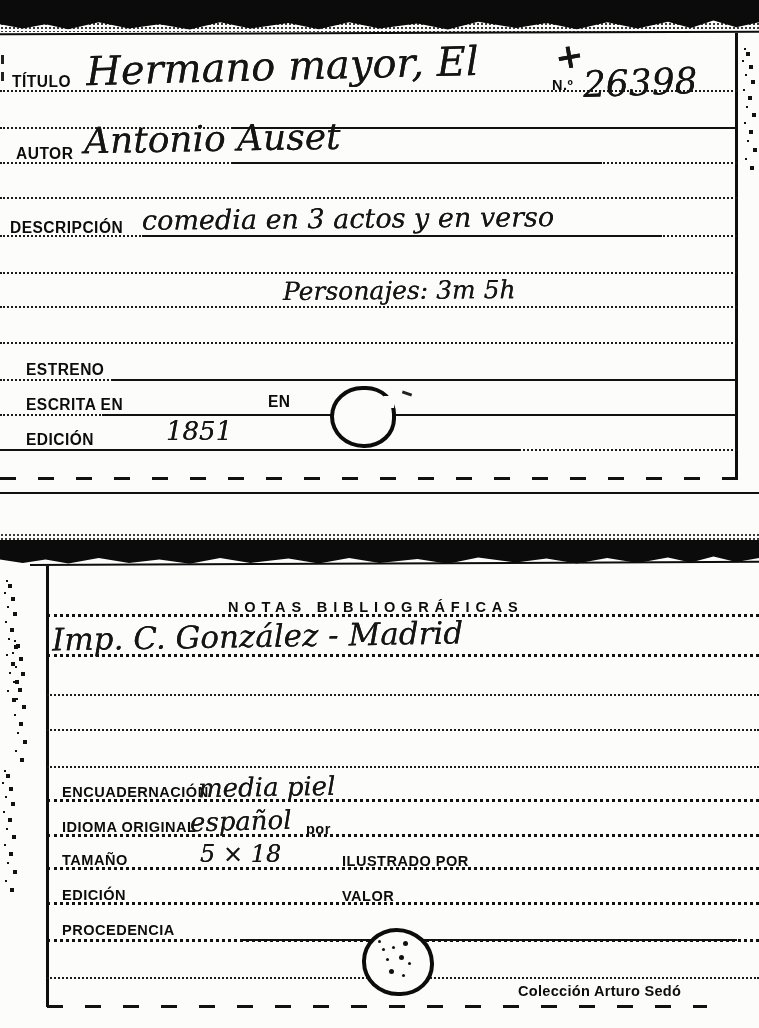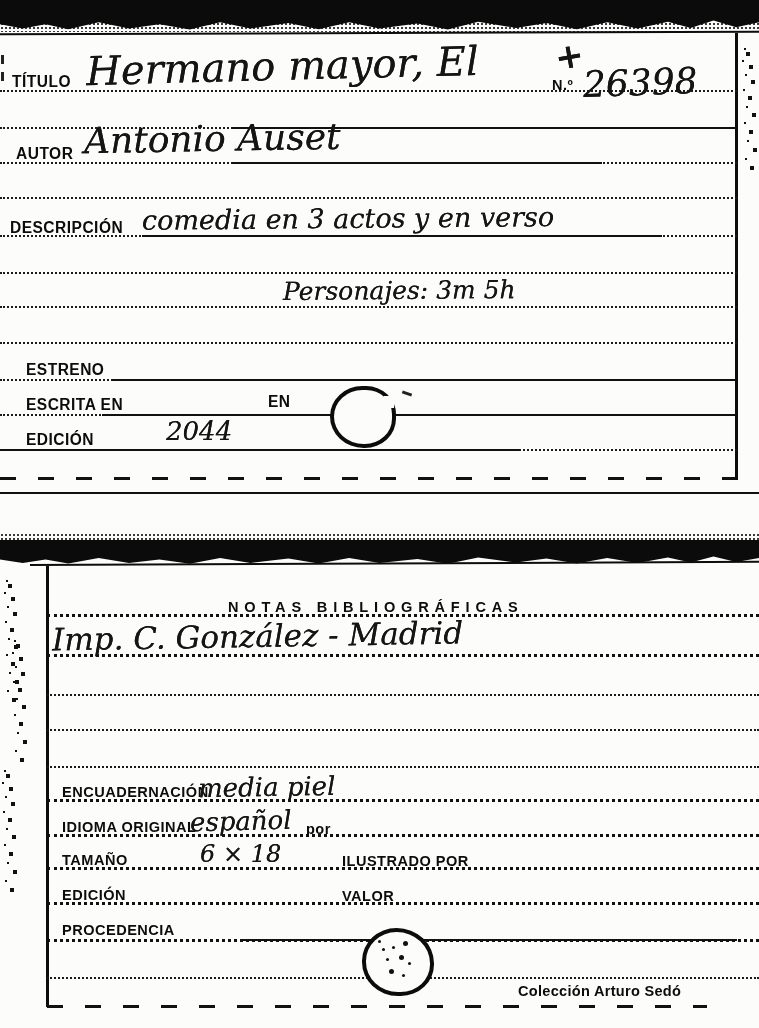--- a/index.html
+++ b/index.html
@@ -103,21 +103,21 @@
   <div class="lbl" style="left:26px;top:396px;">ESCRITA EN</div>
   <div class="lbl" style="left:268px;top:393px;">EN</div>
   <div class="lbl" style="left:26px;top:431px;">EDICIÓN</div>
 
   <div class="hand" style="left:555px;top:36px;font-size:34px;font-weight:700;transform:rotate(-10deg);">+</div>
   <div class="hand" style="left:583px;top:62px;font-size:36px;transform:rotate(-2deg);">26398</div>
   <div class="hand" style="left:86px;top:43px;font-size:40px;transform:rotate(-1.5deg);">Hermano mayor, El</div>
   <div class="hand" style="left:84px;top:118px;font-size:36px;transform:rotate(-1deg);">Antonio Auset</div>
   <div class="hand" style="left:142px;top:203px;font-size:27px;transform:rotate(-.5deg);">comedia en 3 actos y en verso</div>
   <div class="hand" style="left:283px;top:276px;font-size:25px;transform:rotate(-.5deg);">Personajes: 3m 5h</div>
-  <div class="hand" style="left:166px;top:416px;font-size:26px;">2044</div>
+  <div class="hand" style="left:166px;top:416px;font-size:26px;">1851</div>
 
   <div class="stamp" style="left:330px;top:386px;width:58px;height:54px;"></div>
   <div class="stamp-gap" style="left:384px;top:396px;width:10px;height:12px;"></div>
   <div class="tickmark" style="left:402px;top:392px;width:10px;height:3px;transform:rotate(20deg);z-index:6;"></div>
 
   <div class="band" style="top:540px;height:25px;"></div>
   <div class="band-speck" style="top:533px;"></div>
   <div class="edge-line" style="top:564px;left:30px;width:729px;height:2px;transform:rotate(-.25deg);transform-origin:left;"></div>
   <div class="edge-line" style="left:46px;top:566px;width:3px;height:441px;"></div>
   <div class="speck" style="left:6px;top:580px;"></div>
@@ -145,18 +145,18 @@
   <div class="lbl lbl-sm" style="left:62px;top:851px;">TAMAÑO</div>
   <div class="lbl lbl-sm" style="left:342px;top:852px;">ILUSTRADO POR</div>
   <div class="lbl lbl-sm" style="left:62px;top:886px;">EDICIÓN</div>
   <div class="lbl lbl-sm" style="left:342px;top:887px;">VALOR</div>
   <div class="lbl lbl-sm" style="left:62px;top:921px;">PROCEDENCIA</div>
   <div class="lbl" style="left:518px;top:982px;font-size:15px;letter-spacing:.3px;">Colección Arturo Sedó</div>
 
   <div class="hand" style="left:52px;top:618px;font-size:31px;transform:rotate(-1deg);">Imp. C. González - Madrid</div>
   <div class="hand" style="left:198px;top:772px;font-size:26px;transform:rotate(-1deg);">media piel</div>
   <div class="hand" style="left:190px;top:806px;font-size:26px;transform:rotate(-1.5deg);">español</div>
-  <div class="hand" style="left:200px;top:840px;font-size:24px;">6 × 18</div>
+  <div class="hand" style="left:200px;top:840px;font-size:24px;">5 × 18</div>
 
   <div class="stamp" style="left:362px;top:928px;width:64px;height:60px;border-radius:50% 54% 48% 52%;"></div>
   <div class="stamp-dots" style="left:378px;top:940px;z-index:7;"></div>
 
 </div>
 
 </body></html>

